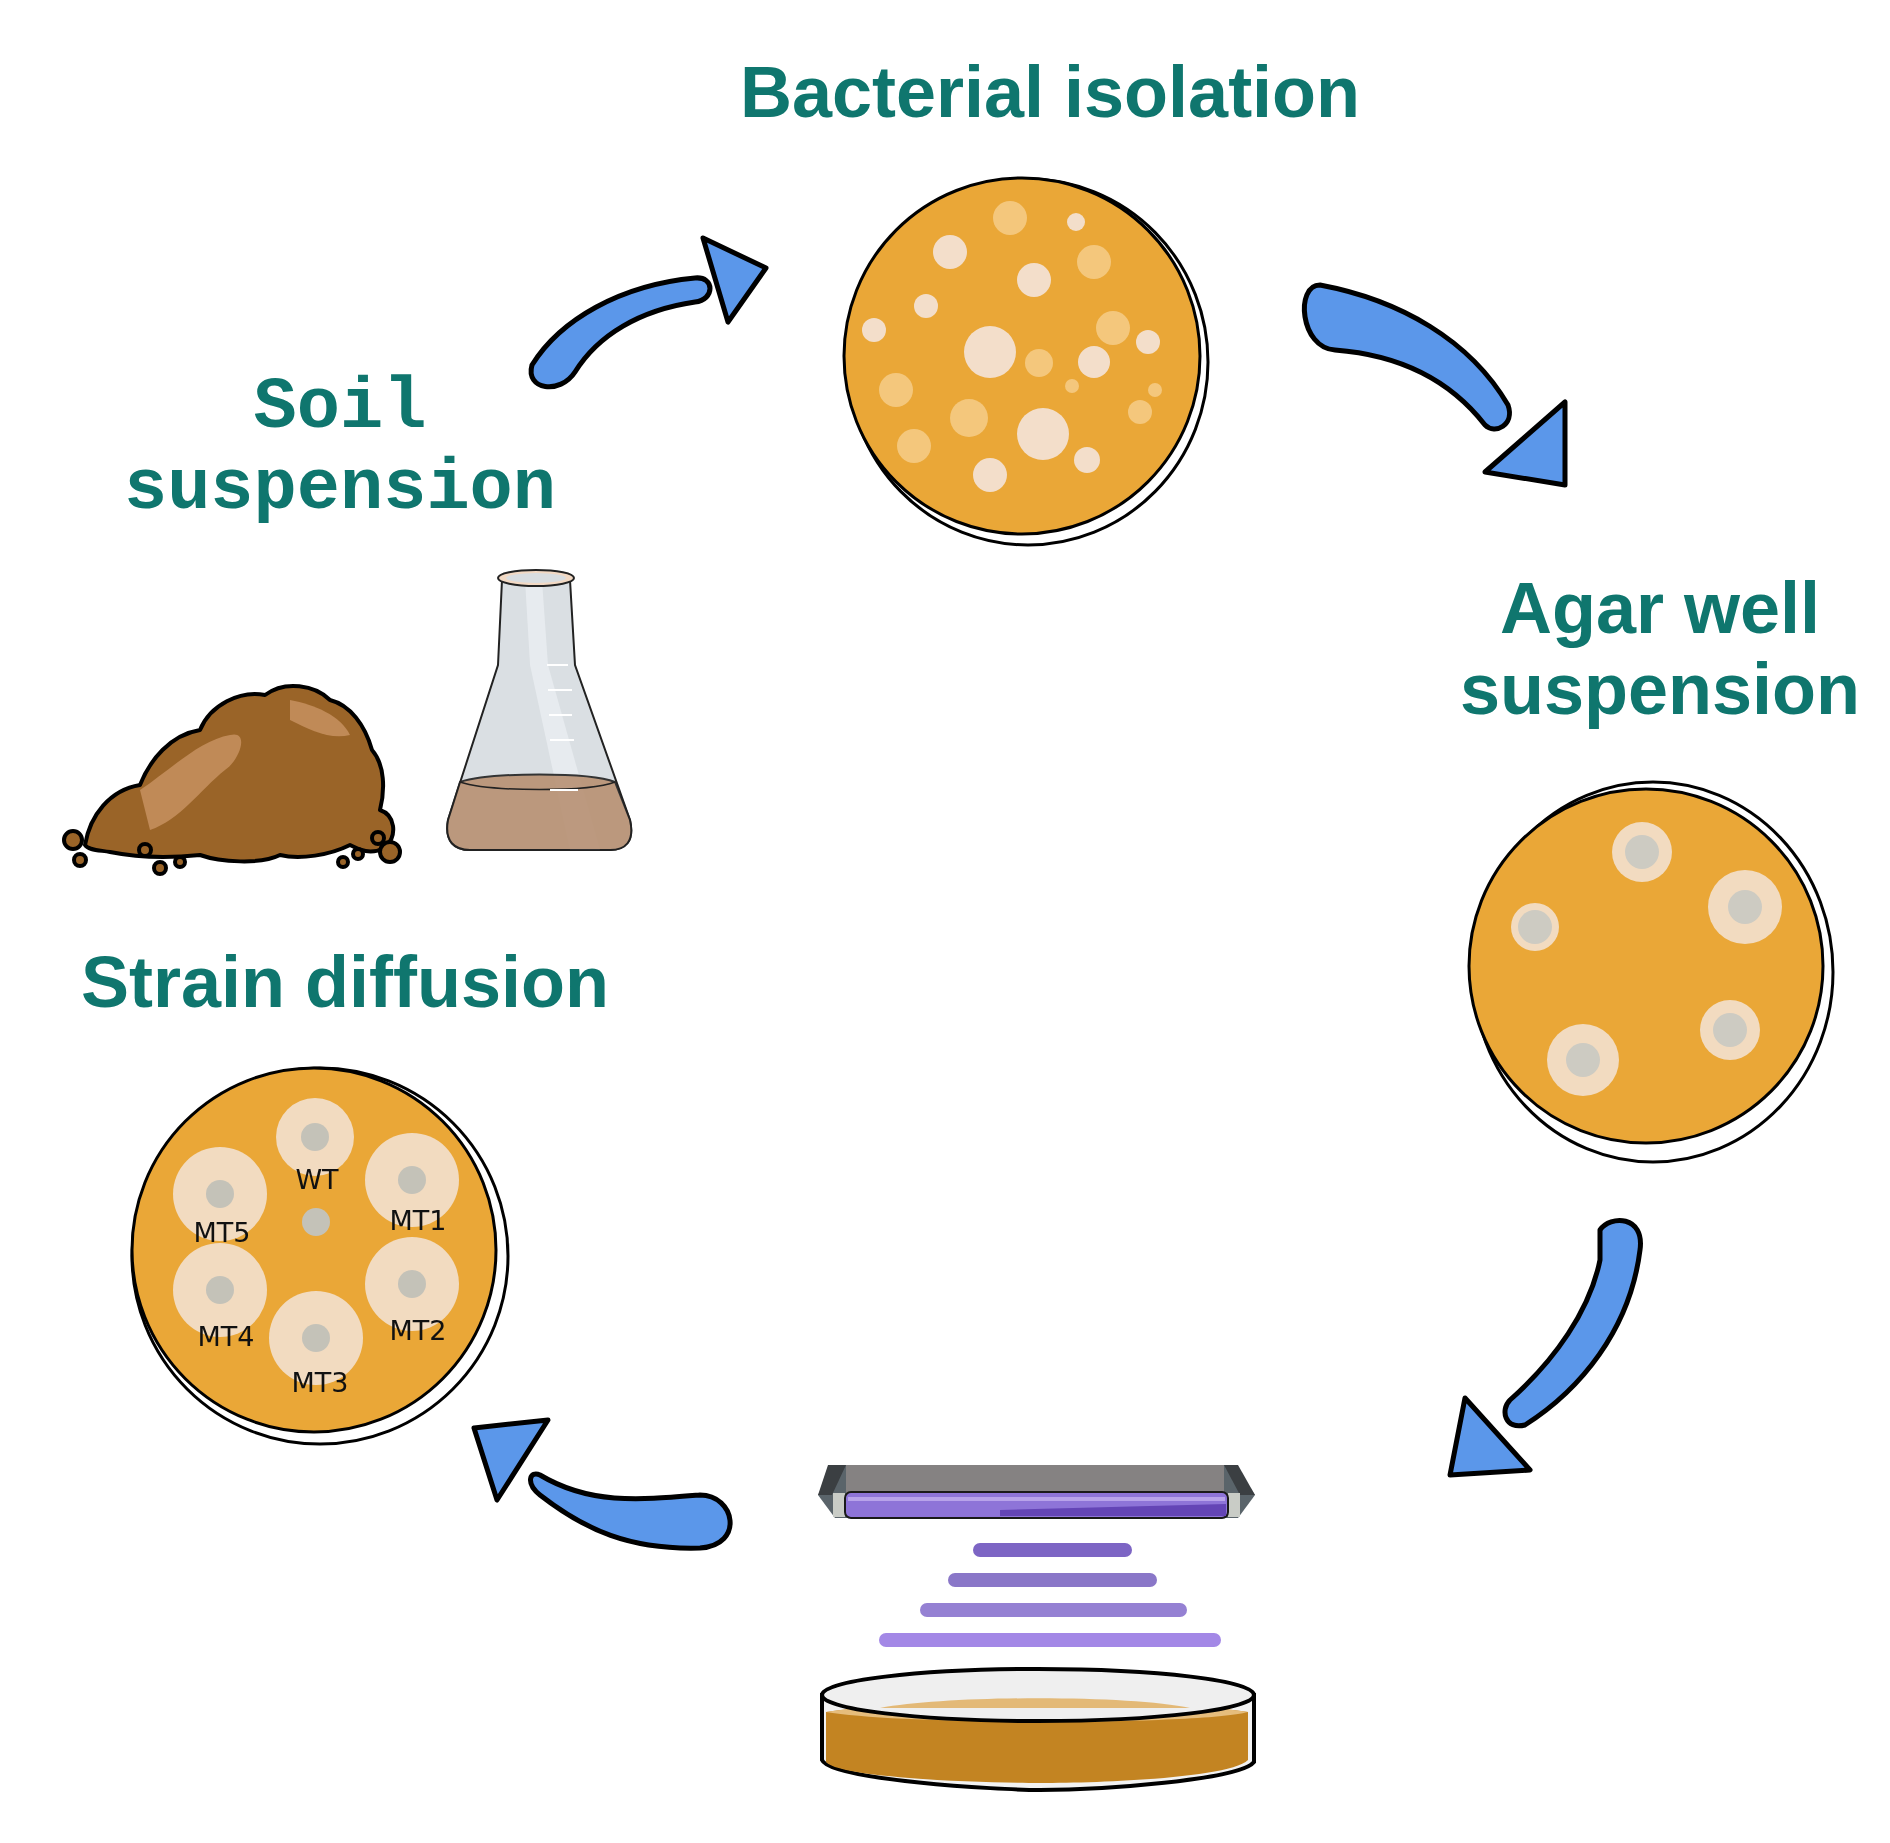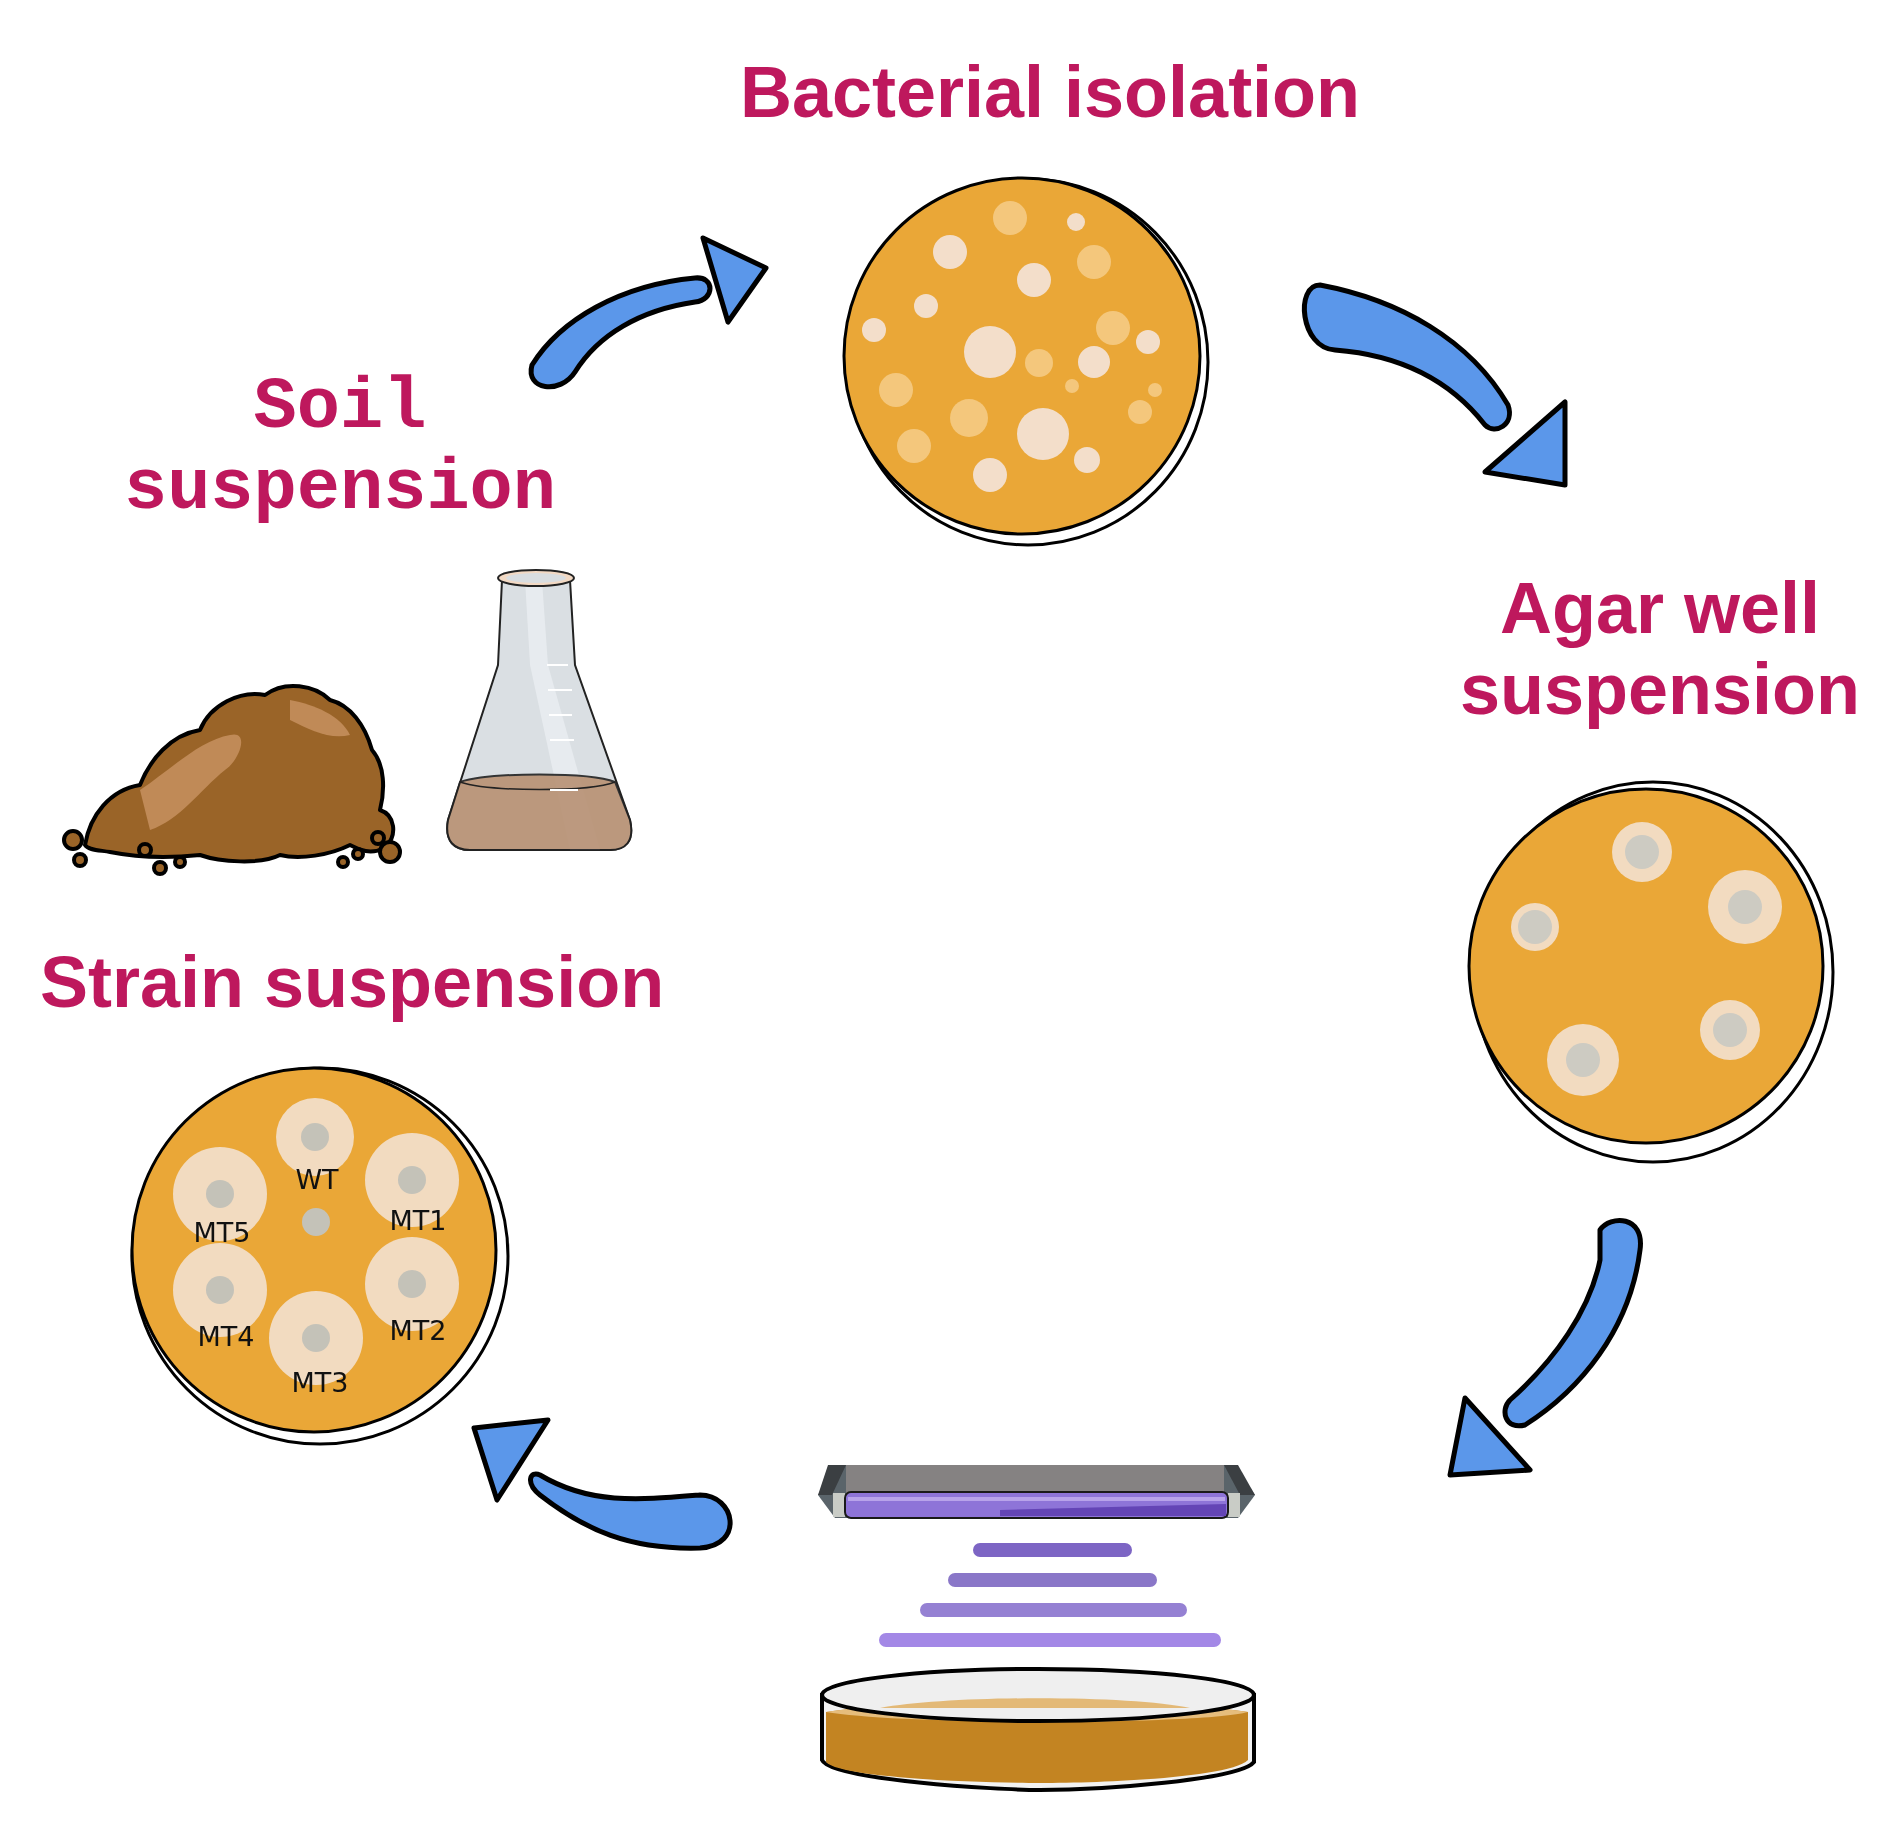--- a/index.html
+++ b/index.html
@@ -2,21 +2,21 @@
 <html><head>
 <meta charset="utf-8">
 <style>
   html, body { margin: 0; padding: 0; background: #ffffff; }
   body { width: 1890px; height: 1843px; position: relative; overflow: hidden; }
   #stage { position: absolute; left: 0; top: 0; width: 1890px; height: 1843px; }
   .label {
     position: absolute;
     font-family: "Liberation Sans", sans-serif;
     font-weight: bold;
-    color: #be185d;
+    color: #0f766e;
     text-align: center;
     white-space: nowrap;
     line-height: 1.12;
   }
   .stage-title { font-size: 72px; }
   .plate-label {
     font-family: "DejaVu Sans", sans-serif;
     font-size: 27px;
     fill: #111;
   }
@@ -27,21 +27,21 @@
 <div id="stage">
 
   <div class="label stage-title" style="left:700px; top:52px; width:700px;">Bacterial isolation</div>
 
   <div class="label stage-title" style="left:1440px; top:568px; width:440px;">
     <div>Agar well</div>
     <div>suspension</div>
   </div>
 
 
-  <div class="label stage-title" style="left:40px; top:942px; width:610px;">Strain suspension</div>
+  <div class="label stage-title" style="left:40px; top:942px; width:610px;">Strain diffusion</div>
 
   <div class="label stage-title" style="left:110px; top:368px; width:460px;font-family:Liberation Mono, monospace;">
     <div>Soil</div>
     <div>suspension</div>
   </div>
 
   <svg width="1890" height="1843" viewBox="0 0 1890 1843" style="position:absolute;left:0;top:0;pointer-events:none">
 
     <g stroke="#000" stroke-width="5" stroke-linejoin="round" fill="#5b97ea">
 

